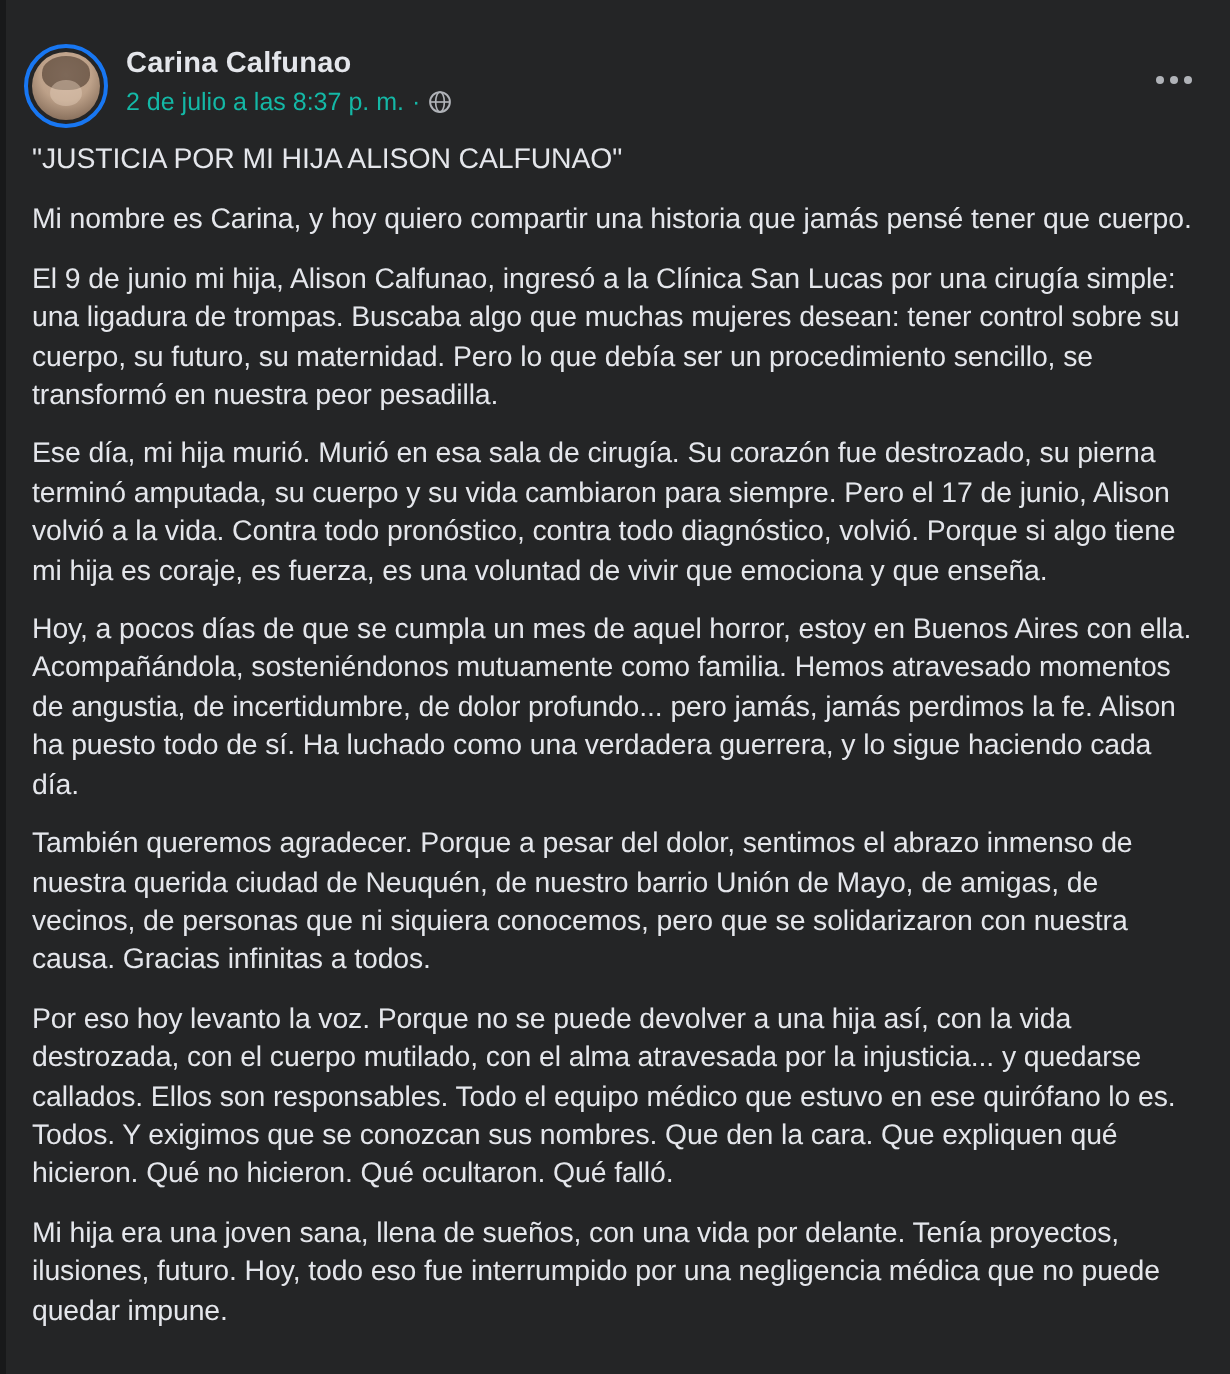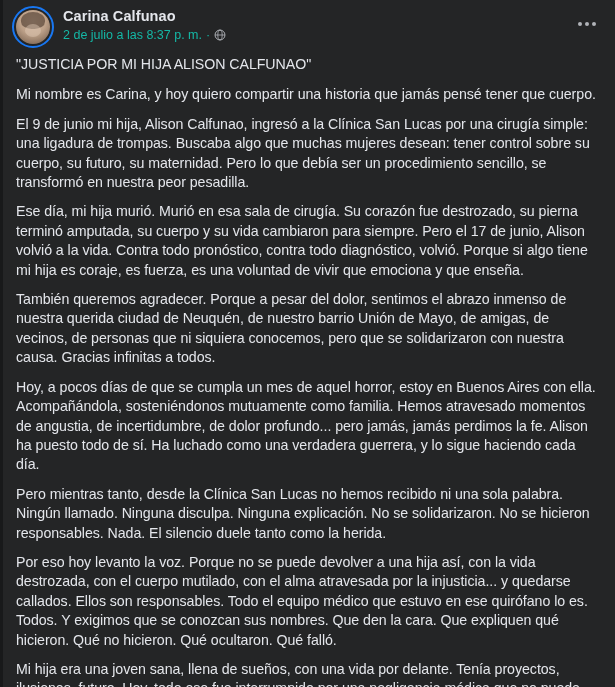--- a/index.html
+++ b/index.html
@@ -23,21 +23,21 @@
     border-left: 3px solid #18191a;
     display: flex;
     flex-direction: column;
     position: relative;
   }
 
   
   .post-header {
     display: flex;
     align-items: flex-start;
-    padding: 6px 12px 0 9px;
+    padding: 22px 12px 0 9px;
     flex: 0 0 auto;
     justify-content: flex-end;
   }
   .avatar-wrap {
     width: 42px;
     height: 42px;
     border-radius: 50%;
     border: 2px solid #1877f2;
     padding: 2px;
     flex: 0 0 auto;
@@ -174,21 +174,20 @@
       <span></span>
       <span></span>
     </div>
   </div>
 
   <div class="post-body">
     <p class="headline">"JUSTICIA POR MI HIJA ALISON CALFUNAO"</p>
     <p>Mi nombre es Carina, y hoy quiero compartir una historia que jamás pensé tener que cuerpo.</p>
     <p>El 9 de junio mi hija, Alison Calfunao, ingresó a la Clínica San Lucas por una cirugía simple: una ligadura de trompas. Buscaba algo que muchas mujeres desean: tener control sobre su cuerpo, su futuro, su maternidad. Pero lo que debía ser un procedimiento sencillo, se transformó en nuestra peor pesadilla.</p>
     <p>Ese día, mi hija murió. Murió en esa sala de cirugía. Su corazón fue destrozado, su pierna terminó amputada, su cuerpo y su vida cambiaron para siempre. Pero el 17 de junio, Alison volvió a la vida. Contra todo pronóstico, contra todo diagnóstico, volvió. Porque si algo tiene mi hija es coraje, es fuerza, es una voluntad de vivir que emociona y que enseña.</p>
+    <p>Hoy, a pocos días de que se cumpla un mes de aquel horror, estoy en Buenos Aires con ella. Acompañándola, sosteniéndonos mutuamente como familia. Hemos atravesado momentos de angustia, de incertidumbre, de dolor profundo... pero jamás, jamás perdimos la fe. Alison ha puesto todo de sí. Ha luchado como una verdadera guerrera, y lo sigue haciendo cada día.</p>
     <p>También queremos agradecer. Porque a pesar del dolor, sentimos el abrazo inmenso de nuestra querida ciudad de Neuquén, de nuestro barrio Unión de Mayo, de amigas, de vecinos, de personas que ni siquiera conocemos, pero que se solidarizaron con nuestra causa. Gracias infinitas a todos.</p>
-    <p>Hoy, a pocos días de que se cumpla un mes de aquel horror, estoy en Buenos Aires con ella. Acompañándola, sosteniéndonos mutuamente como familia. Hemos atravesado momentos de angustia, de incertidumbre, de dolor profundo... pero jamás, jamás perdimos la fe. Alison ha puesto todo de sí. Ha luchado como una verdadera guerrera, y lo sigue haciendo cada día.</p>
-    <p>Pero mientras tanto, desde la Clínica San Lucas no hemos recibido ni una sola palabra. Ningún llamado. Ninguna disculpa. Ninguna explicación. No se solidarizaron. No se hicieron responsables. Nada. El silencio duele tanto como la herida.</p>
     <p>Por eso hoy levanto la voz. Porque no se puede devolver a una hija así, con la vida destrozada, con el cuerpo mutilado, con el alma atravesada por la injusticia... y quedarse callados. Ellos son responsables. Todo el equipo médico que estuvo en ese quirófano lo es. Todos. Y exigimos que se conozcan sus nombres. Que den la cara. Que expliquen qué hicieron. Qué no hicieron. Qué ocultaron. Qué falló.</p>
     <p>Mi hija era una joven sana, llena de sueños, con una vida por delante. Tenía proyectos, ilusiones, futuro. Hoy, todo eso fue interrumpido por una negligencia médica que no puede quedar impune.</p>
 
   </div>
 
 </div>
 
 </body></html>

